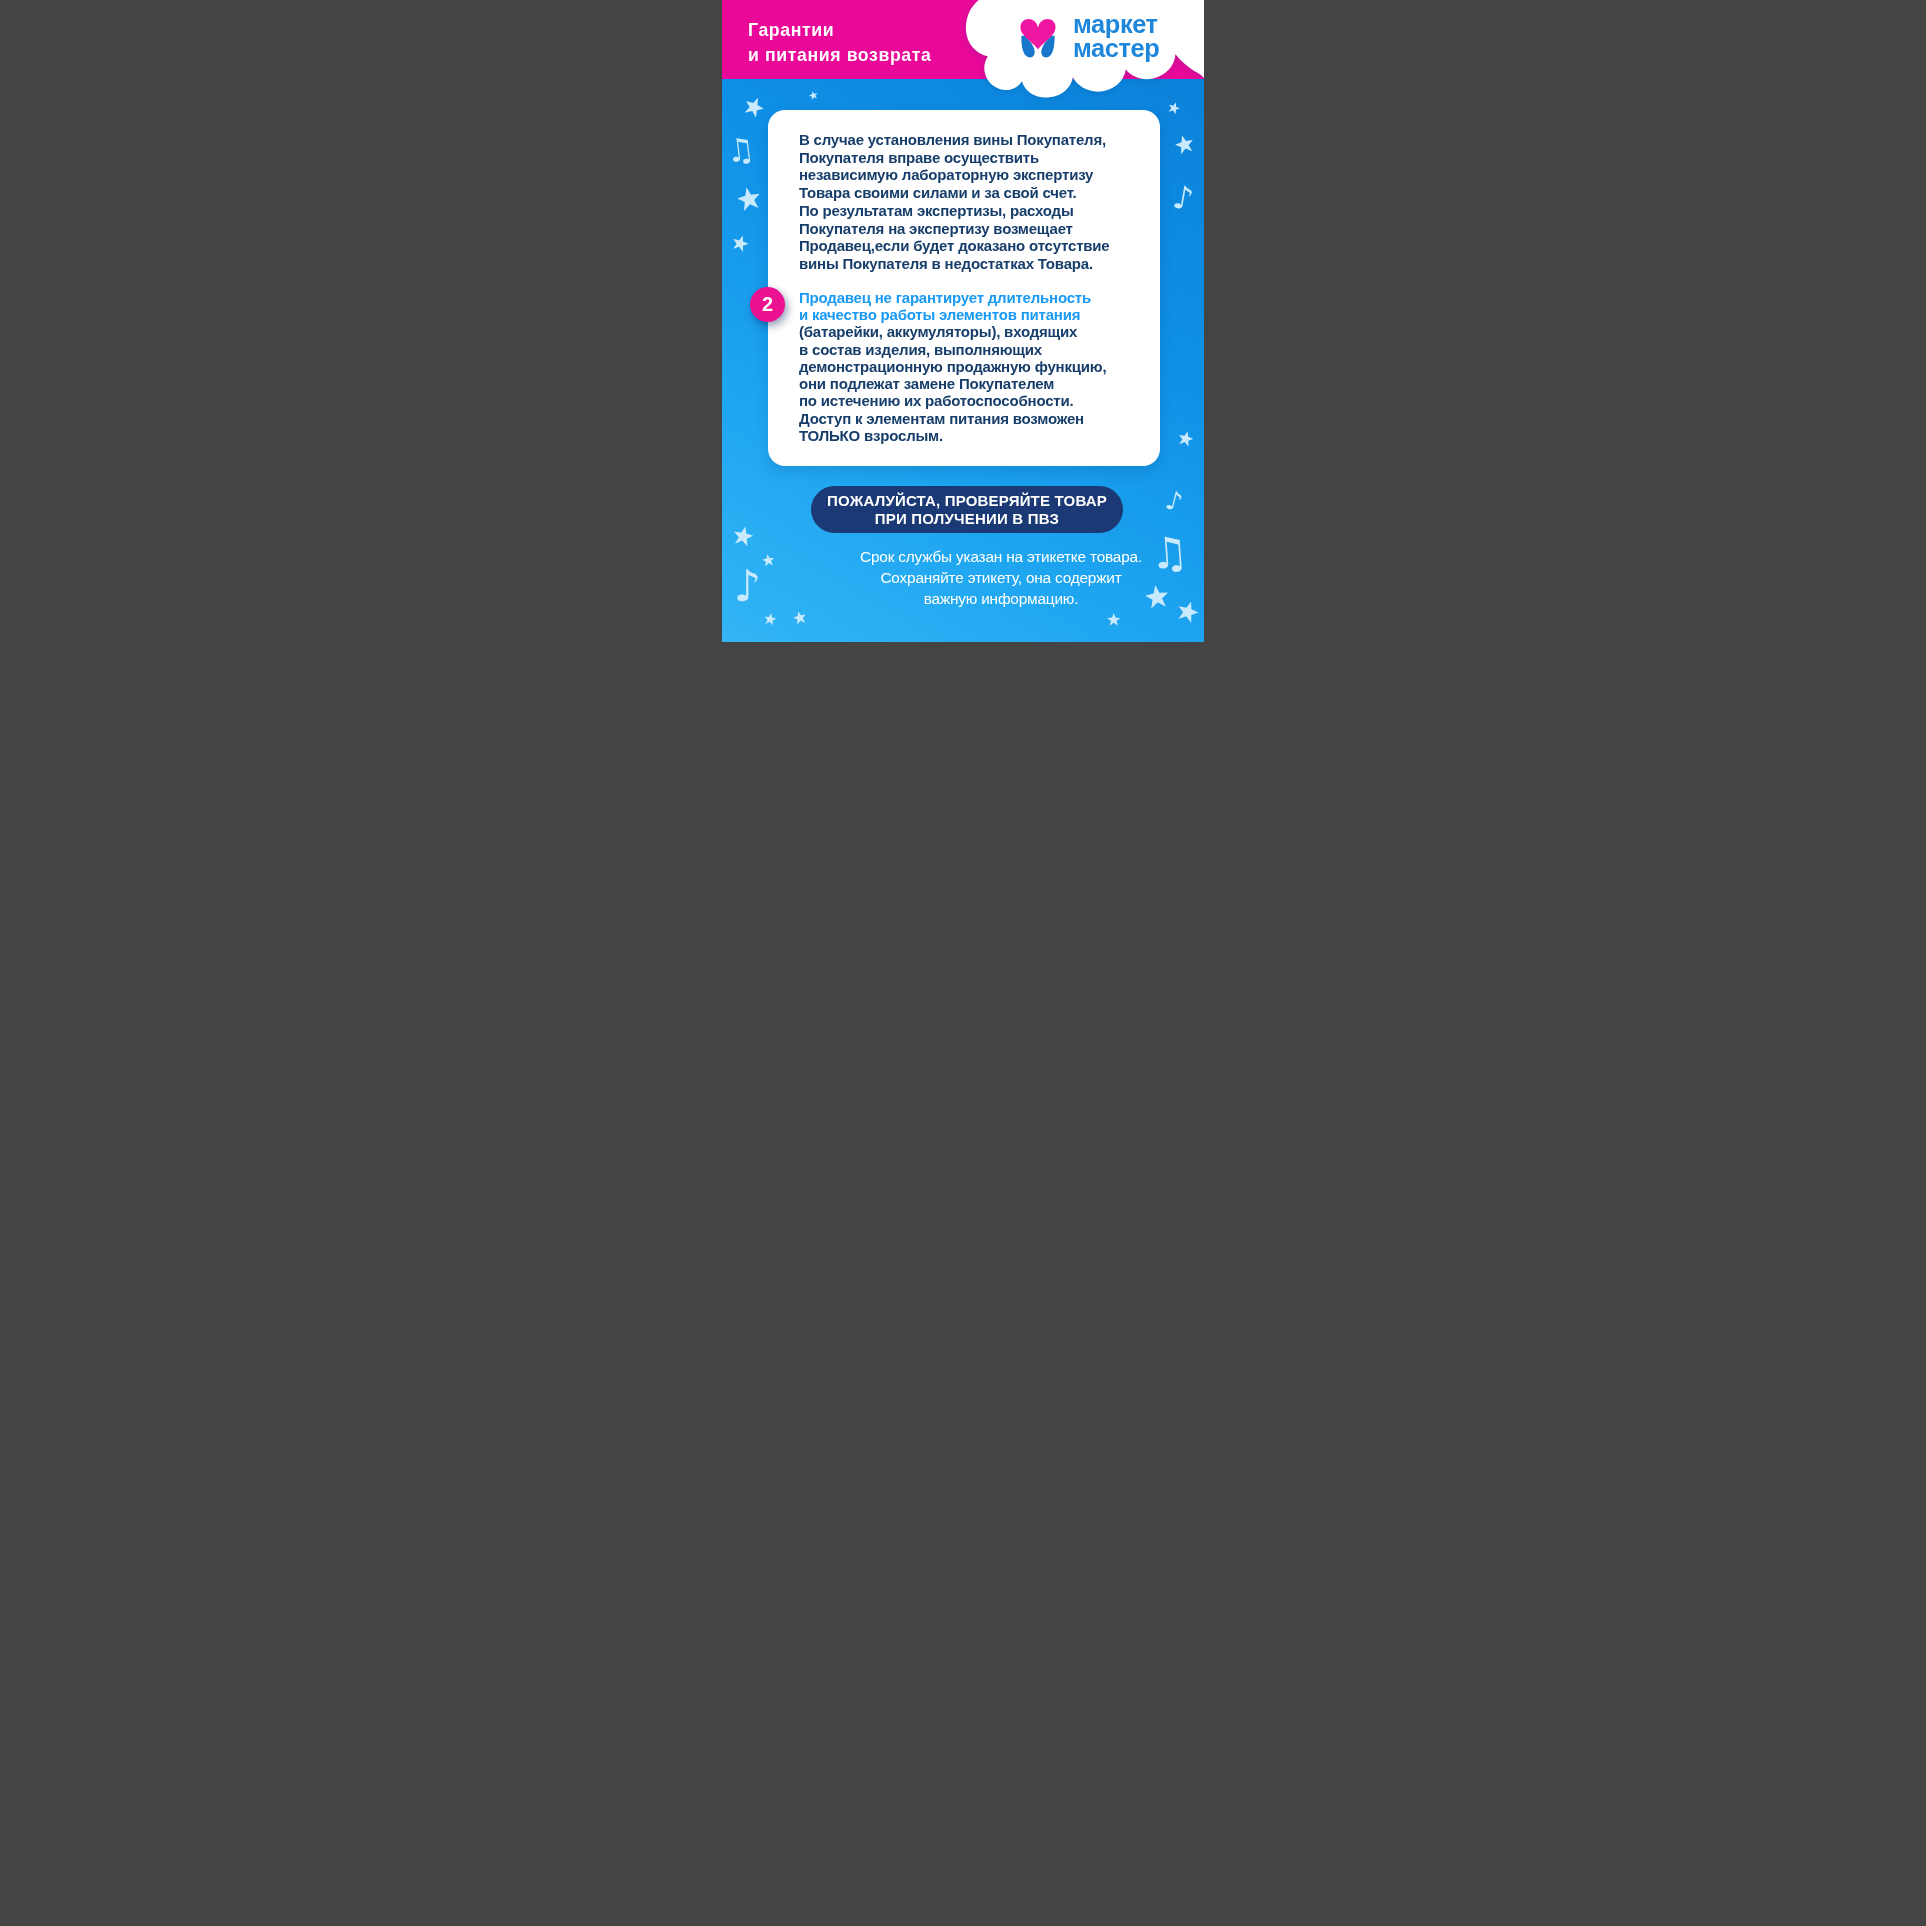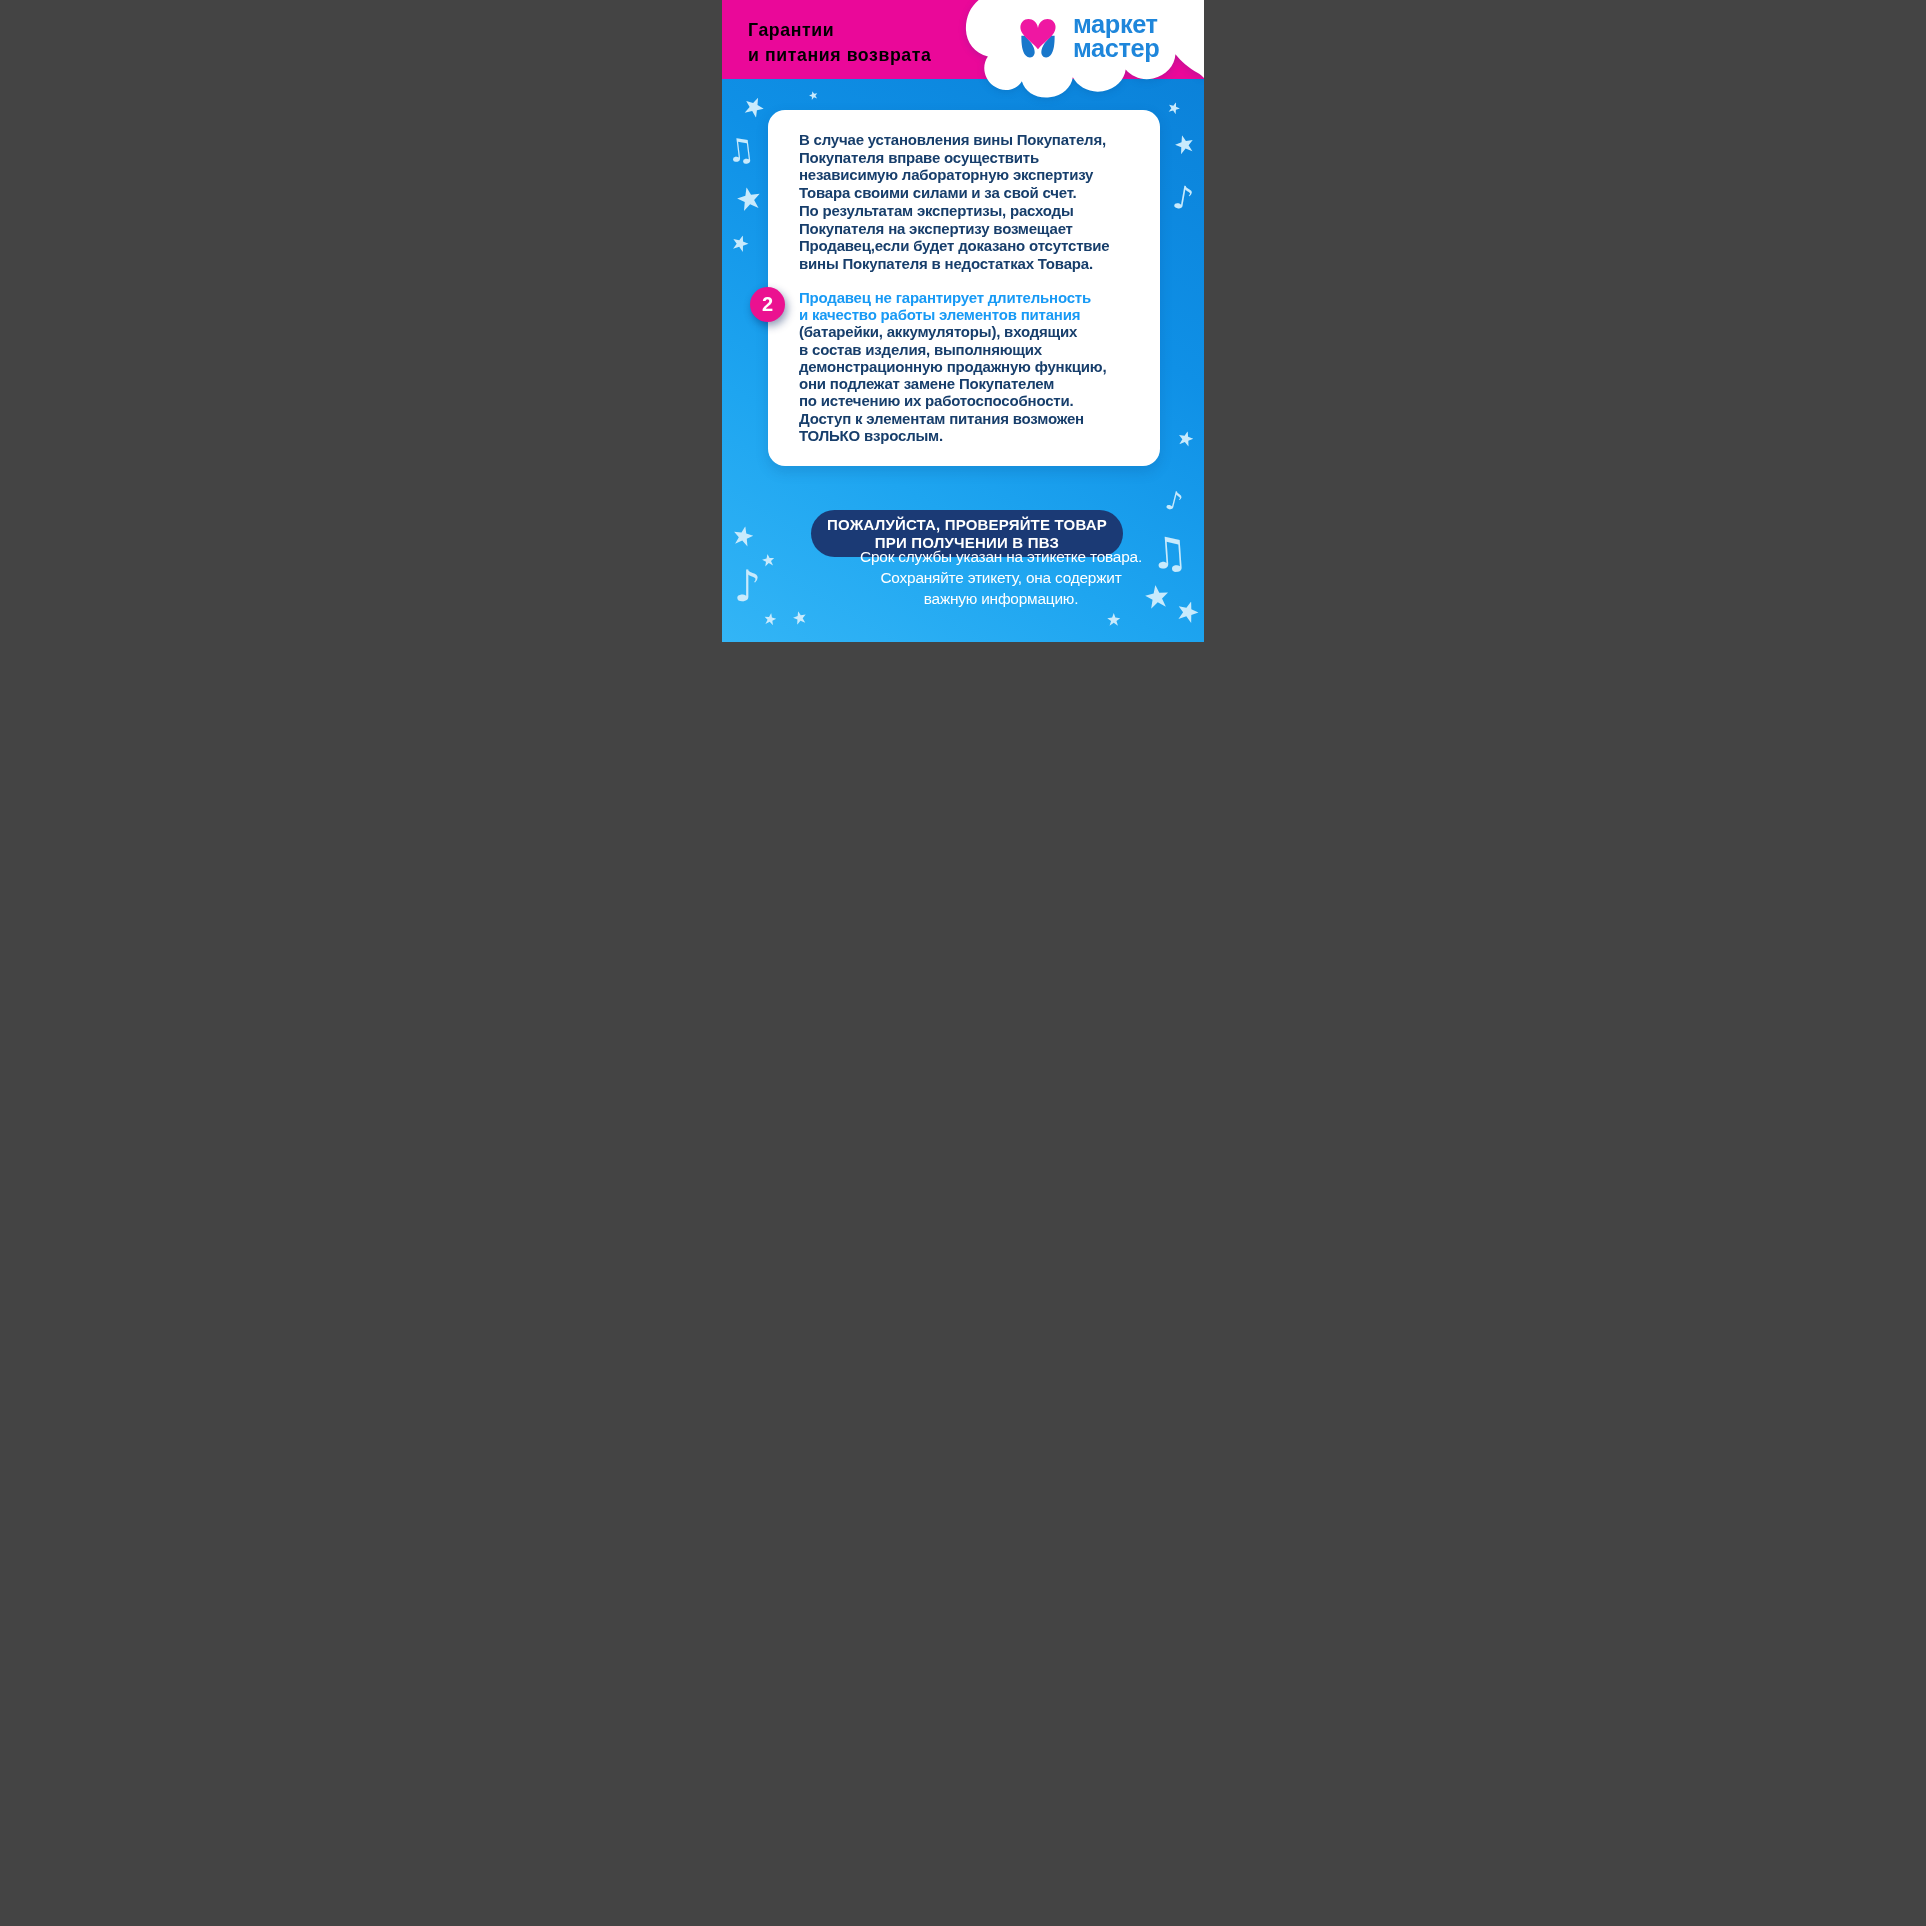--- a/index.html
+++ b/index.html
@@ -11,21 +11,21 @@
     background:linear-gradient(210deg,#0a7ed6 0%,#0f90e6 42%,#1ea5f0 72%,#33b5f6 100%);
     font-family:"Liberation Sans",sans-serif;
   }
   
   .header{
     position:absolute;left:0;top:0;width:482px;height:79px;
     background:#ea0899;z-index:1;
   }
   .header-title{
     position:absolute;left:26px;top:17.7px;
-    color:#000000;font-weight:700;font-size:17.7px;line-height:25px;
+    color:#ffffff;font-weight:700;font-size:17.7px;line-height:25px;
     letter-spacing:0.6px;white-space:nowrap;
   }
   
   .cloud{position:absolute;left:242px;top:0;width:240px;height:116px;z-index:2;
     filter:drop-shadow(0 2.3px 3.9px rgba(0,60,130,.18));}
   .logo{position:absolute;left:0;top:0;width:422px;height:116px;z-index:3;}
   .logo-icon{position:absolute;left:296px;top:16px;width:40px;height:42px;}
   .logo-text{
     position:absolute;left:351px;top:11.6px;
     color:#1e86db;font-weight:700;font-size:25.4px;line-height:24px;
@@ -56,21 +56,21 @@
     display:flex;align-items:center;justify-content:center;
     color:#fff;font-weight:700;font-size:20px;
     box-shadow:2.3px 3.9px 8.5px rgba(5,30,90,.45);
   }
   
   .pill{
     position:absolute;left:89px;top:486px;width:312px;height:47px;
     background:#1b3a75;border-radius:24px;z-index:2;
     box-sizing:border-box;padding-top:6.2px;
     text-align:center;color:#ffffff;font-weight:700;
-    font-size:15px;line-height:17.7px;letter-spacing:0.2px;margin-top:24px;
+    font-size:15px;line-height:17.7px;letter-spacing:0.2px;
   }
   
   .footer{
     position:absolute;left:0;top:546px;width:558px;z-index:2;
     text-align:center;color:#ffffff;
     font-size:15.4px;line-height:21px;font-weight:400;letter-spacing:-0.2px;
   }
 </style>
 </head>
 <body>

